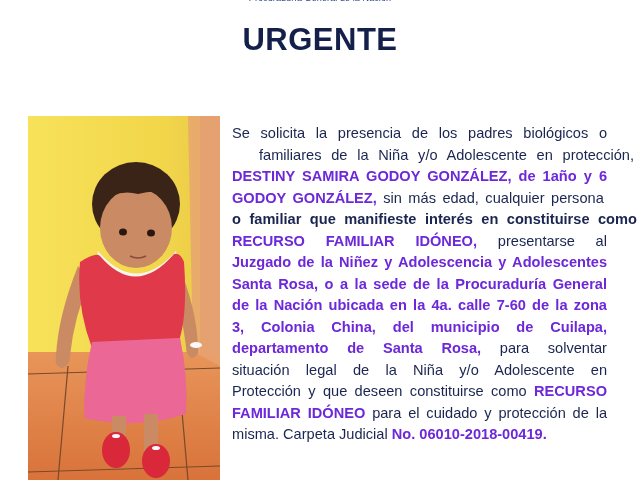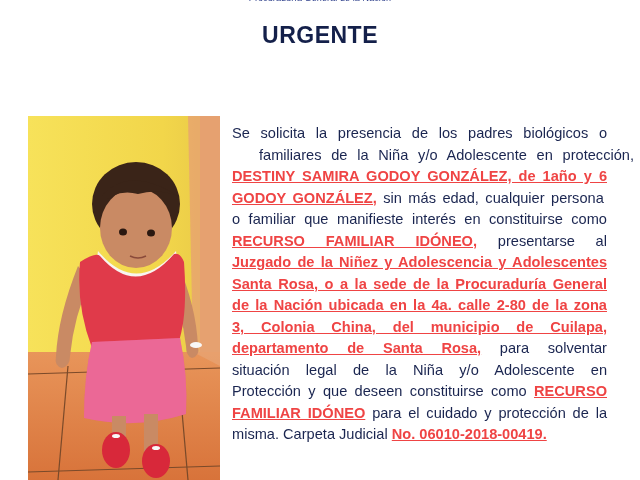--- a/index.html
+++ b/index.html
@@ -6,32 +6,32 @@
     body {
       width: 640px; height: 480px; overflow: hidden; background: #ffffff;
       position: relative; font-family: "Liberation Sans", sans-serif;
     }
     .org-name {
       position: absolute; top: -7px; left: 0; width: 640px; text-align: center;
       font-size: 9px; color: #2c3e8a; letter-spacing: 0.1px;
     }
     .headline {
       position: absolute; top: 22px; left: 0; width: 640px; text-align: center;
-      font-size: 23px; font-weight: bold; color: #14204a; letter-spacing: 0.5px;
+      font-size: 31px; font-weight: bold; color: #14204a; letter-spacing: 0.5px;
     }
     .photo {
       position: absolute; left: 28px; top: 116px; width: 192px; height: 364px; overflow: hidden;
       background: #f2dc4e;
     }
     .photo svg { display: block; }
     .body-text {
       position: absolute; left: 232px; top: 123px; width: 375px;
       font-size: 14.6px; line-height: 21.5px; color: #1a2550; text-align: justify;
     }
-    .body-text b { color: #ef4444; text-decoration: underline; }
+    .body-text b { color: #6d28d9; }
     .line { display: block; text-align: justify; text-align-last: justify; white-space: nowrap; }
     .line.last { text-align-last: left; }
     .line span { white-space: pre; }
   </style>
 </head>
 <body>
 
 <div class="org-name">Procuraduría General de la Nación</div>
 <div class="headline">URGENTE</div>
 
@@ -84,24 +84,24 @@
     <ellipse cx="88" cy="320" rx="4" ry="2" fill="#f8f8f8"></ellipse>
     <ellipse cx="128" cy="332" rx="4" ry="2" fill="#f8f8f8"></ellipse>
   </svg>
 </div>
 
 <div class="body-text" id="notice-body">
     <span class="line" style="display: block; white-space: nowrap; text-align-last: auto; text-align: right; word-spacing: 6.61719px;"><span>Se solicita la presencia de los padres biológicos o</span></span>
     <span class="line" style="display: block; white-space: nowrap; text-align-last: auto; text-align: left; word-spacing: 5.70759px; margin-left: 27px;"><span>familiares de la Niña y/o Adolescente en protección,</span></span>
     <span class="line" style="display: block; white-space: nowrap; text-align-last: auto; text-align: left; word-spacing: 2.98661px;"><b>DESTINY SAMIRA GODOY GONZÁLEZ, de 1año y 6</b></span>
     <span class="line" style="display: block; white-space: nowrap; text-align-last: auto; text-align: left; word-spacing: 2.39062px;"><b>GODOY GONZÁLEZ,</b><span> sin más edad, cualquier persona</span></span>
-    <span class="line" style="display: block; white-space: nowrap; text-align-last: auto; text-align: left; word-spacing: 4.4375px;"><span>o familiar que manifieste interés en constituirse como</span></span>
+    <span class="line" style="display: block; white-space: nowrap; text-align-last: auto; text-align: left; word-spacing: 4.4375px; font-weight: bold;"><span>o familiar que manifieste interés en constituirse como</span></span>
     <span class="line" style="display: block; white-space: nowrap; text-align-last: auto; text-align: left; word-spacing: 16.707px;"><b>RECURSO FAMILIAR IDÓNEO,</b><span> presentarse al</span></span>
     <span class="line" style="display: block; white-space: nowrap; text-align-last: auto; text-align: left; word-spacing: 2.16741px;"><b>Juzgado de la Niñez y Adolescencia y Adolescentes</b></span>
     <span class="line" style="display: block; white-space: nowrap; text-align-last: auto; text-align: left; word-spacing: 2.46354px;"><b>Santa Rosa, o a la sede de la Procuraduría General</b></span>
-    <span class="line" style="display: block; white-space: nowrap; text-align-last: auto; text-align: left; word-spacing: 2.16193px;"><b>de la Nación ubicada en la 4a. calle 2-80 de la zona</b></span>
+    <span class="line" style="display: block; white-space: nowrap; text-align-last: auto; text-align: left; word-spacing: 2.16193px;"><b>de la Nación ubicada en la 4a. calle 7-60 de la zona</b></span>
     <span class="line" style="display: block; white-space: nowrap; text-align-last: auto; text-align: left; word-spacing: 12.7656px;"><b>3, Colonia China, del municipio de Cuilapa,</b></span>
     <span class="line" style="display: block; white-space: nowrap; text-align-last: auto; text-align: left; word-spacing: 14.6531px;"><b>departamento de Santa Rosa,</b><span> para solventar</span></span>
     <span class="line" style="display: block; white-space: nowrap; text-align-last: auto; text-align: left; word-spacing: 12.1942px;"><span>situación legal de la Niña y/o Adolescente en</span></span>
     <span class="line" style="display: block; white-space: nowrap; text-align-last: auto; text-align: left; word-spacing: 3.28385px;"><span>Protección y que deseen constituirse como </span><b>RECURSO</b></span>
     <span class="line" style="display: block; white-space: nowrap; text-align-last: auto; text-align: left; word-spacing: 2.77148px;"><b>FAMILIAR IDÓNEO</b><span> para el cuidado y protección de la</span></span>
     <span class="line last"><span>misma. Carpeta Judicial </span><b>No. 06010-2018-00419.</b></span>
   </div>
 
 </body></html>

